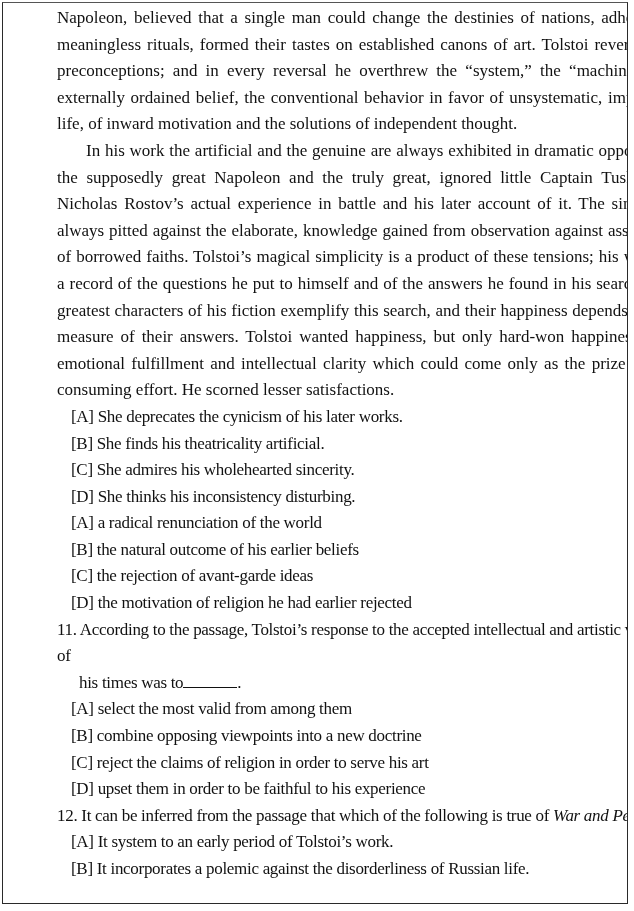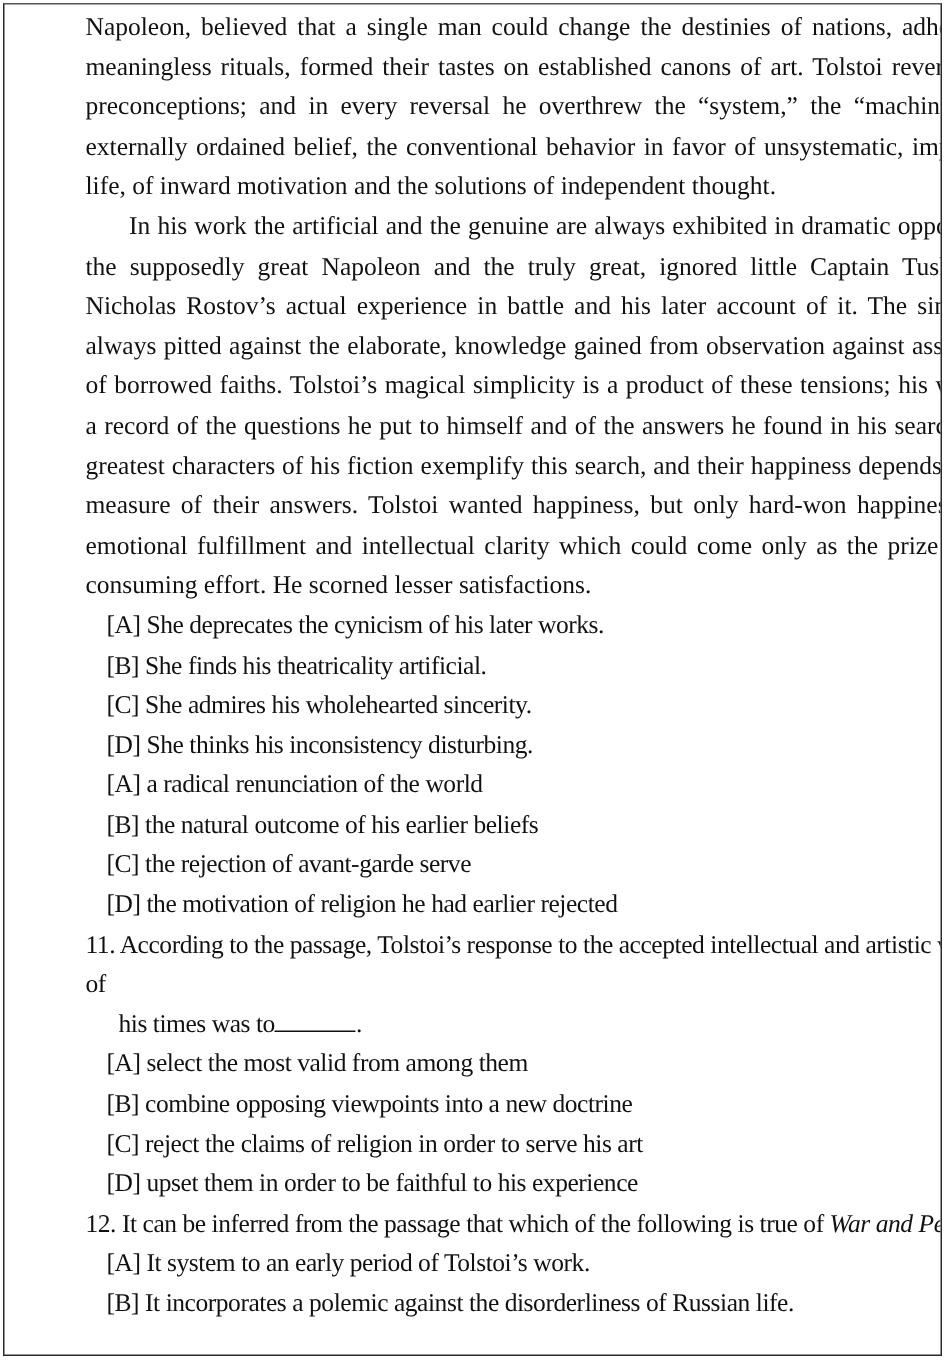--- a/index.html
+++ b/index.html
@@ -85,21 +85,21 @@
     <div class="question">
       <p class="option"><span>[A]</span> <span>She deprecates the cynicism of his later works.</span></p>
       <p class="option"><span>[B]</span> <span>She finds his theatricality artificial.</span></p>
       <p class="option"><span>[C]</span> <span>She admires his wholehearted sincerity.</span></p>
       <p class="option"><span>[D]</span> <span>She thinks his inconsistency disturbing.</span></p>
     </div>
 
     <div class="question">
       <p class="option"><span>[A]</span> <span> a radical renunciation of the world</span></p>
       <p class="option"><span>[B]</span> <span>the natural outcome of his earlier beliefs</span></p>
-      <p class="option"><span>[C]</span> <span>the rejection of avant-garde serve</span></p>
+      <p class="option"><span>[C]</span> <span>the rejection of avant-garde ideas</span></p>
       <p class="option"><span>[D]</span> <span>the motivation of religion he had earlier rejected</span></p>
     </div>
 
     <div class="question">
       <p class="q-stem">
         <span>11.</span>
         <span>According to the passage, Tolstoi’s response to the accepted intellectual and artistic values of</span>
         <span class="cont"><span>his times was to</span><span class="blank"></span><span>.</span></span>
       </p>
       <p class="option"><span>[A]</span> <span>select the most valid from among them</span></p>

